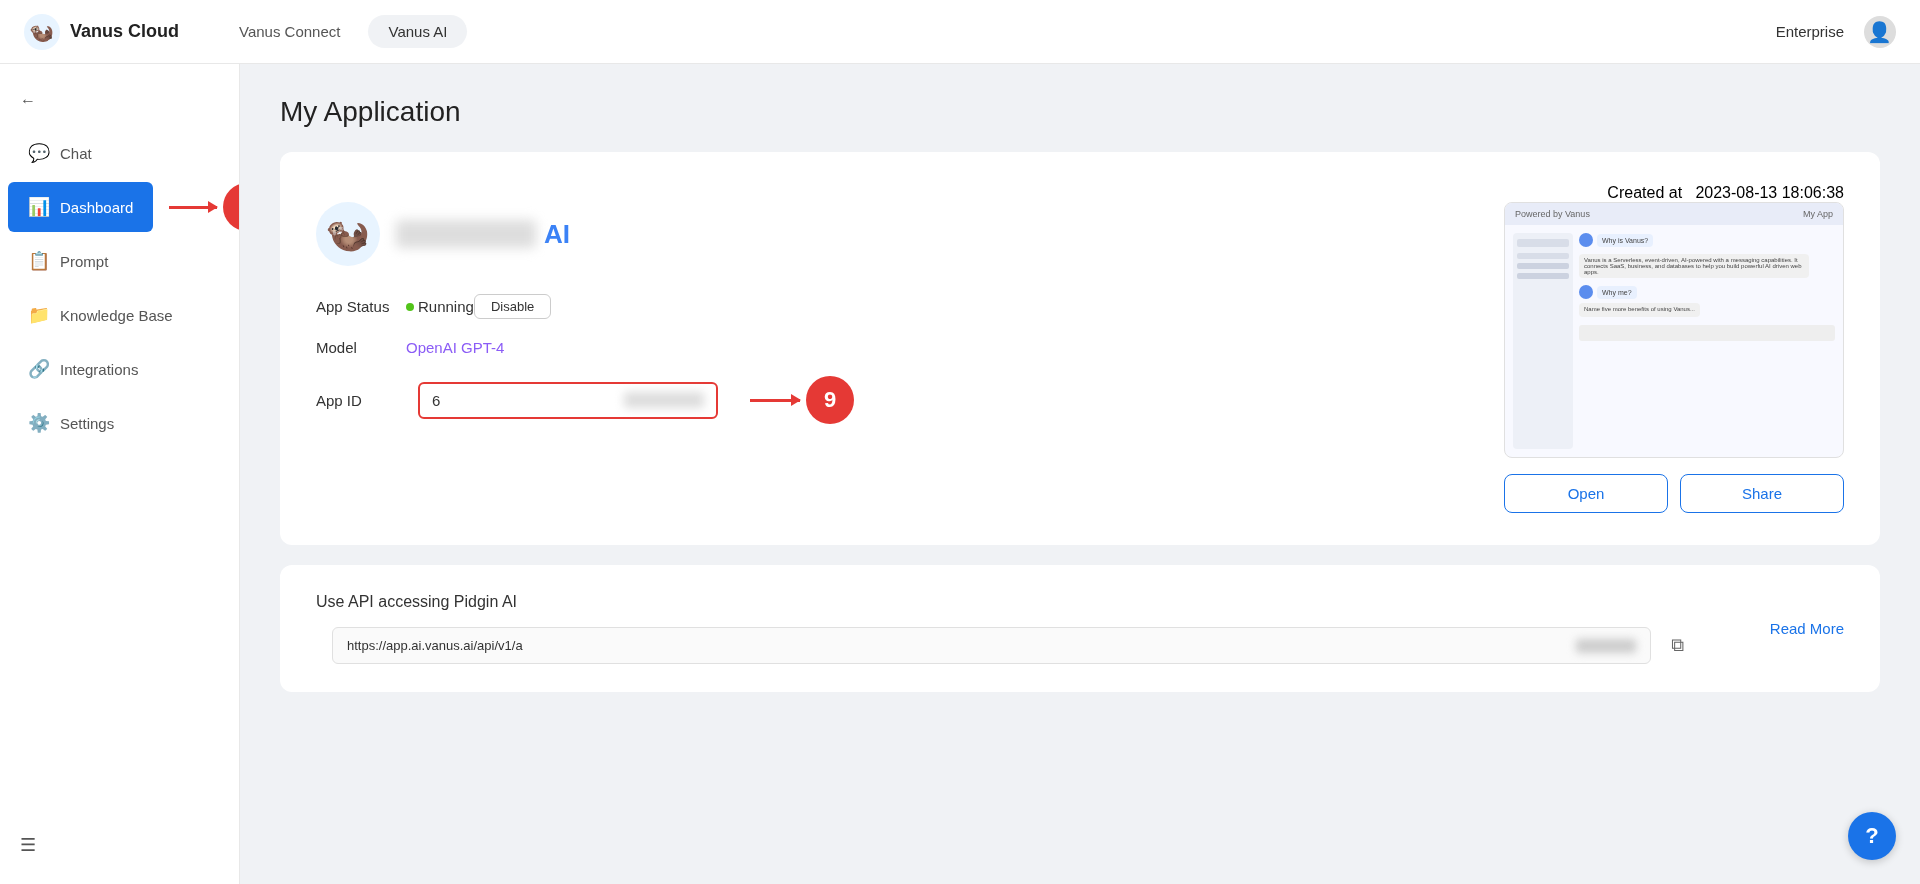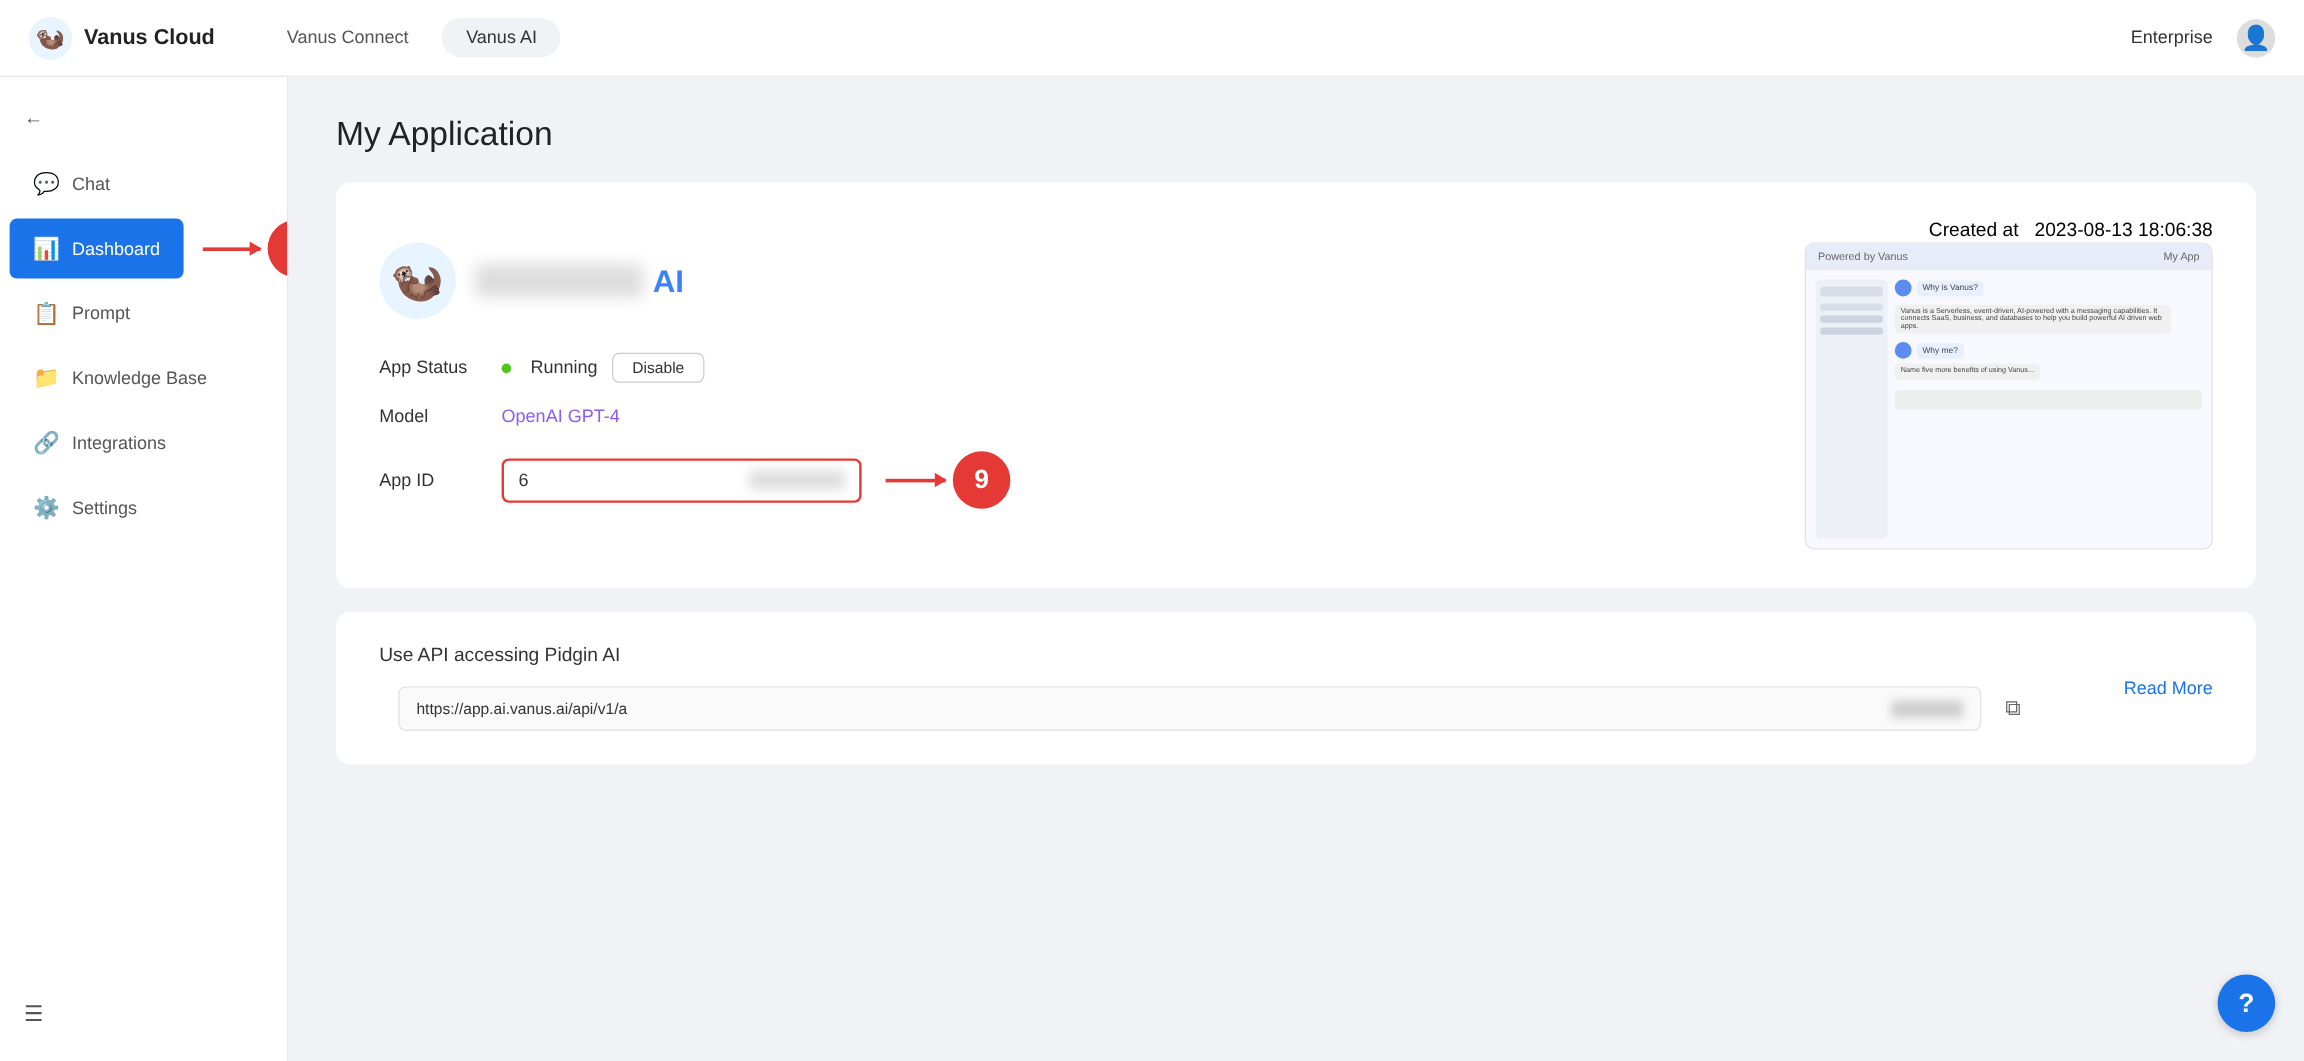--- a/index.html
+++ b/index.html
@@ -56,21 +56,21 @@
       position: relative;
     }
 
     .card-top-row { display: flex; align-items: flex-start; justify-content: space-between; }
 
     .app-header { display: flex; align-items: center; gap: 16px; margin-bottom: 28px; }
     .app-avatar { width: 64px; height: 64px; border-radius: 50%; background: #e8f4ff; display: flex; align-items: center; justify-content: center; font-size: 36px; }
     .app-name { font-size: 26px; color: #333; font-weight: 400; display: flex; align-items: center; gap: 8px; }
     .app-name-blurred { display: inline-block; width: 140px; height: 28px; background: #ddd; border-radius: 4px; filter: blur(6px); }
 
-    .app-field { display: flex; align-items: center; gap: 12px; margin-bottom: 20px; font-size: 15px; }
+    .app-field { display: flex; align-items: center; margin-bottom: 20px; font-size: 15px; }
     .app-field-label { color: #333; font-weight: 500; min-width: 90px; }
     .status-dot { width: 8px; height: 8px; border-radius: 50%; background: #52c41a; display: inline-block; margin-right: 4px; }
     .status-text { color: #333; }
     .disable-btn {
       border: 1px solid #ccc; border-radius: 6px; padding: 4px 16px;
       font-size: 13px; cursor: pointer; color: #333; background: #fff;
     }
     .model-text { color: #8b5cf6; }
 
     .app-id-field { display: flex; align-items: center; gap: 12px; }
@@ -265,21 +265,21 @@
             <span class="status-dot"></span>
             <span class="status-text">Running</span>
             <button class="disable-btn">Disable</button>
           </div>
 
           <div class="app-field">
             <span class="app-field-label">Model</span>
             <span class="model-text">OpenAI GPT-4</span>
           </div>
 
-          <div style="display:flex;align-items:center;gap:20px;">
+          <div style="display:flex;align-items:center;gap:32px;">
             <div class="app-id-field">
               <span class="app-id-label">App ID</span>
               <div class="app-id-input">
                 <span>6</span>
                 <span class="app-id-blurred"></span>
               </div>
             </div>
             <div style="display:flex;align-items:center;gap:0;">
               <div style="width:50px;height:3px;background:#e53935;position:relative;">
                 <div style="position:absolute;right:-1px;top:-5px;border-left:10px solid #e53935;border-top:6px solid transparent;border-bottom:6px solid transparent;"></div>
@@ -314,20 +314,24 @@
                 <div style="display:flex;align-items:center;gap:4px;margin-top:3px;">
                   <div style="width:14px;height:14px;border-radius:50%;background:#5b8dee;flex-shrink:0;"></div>
                   <div class="preview-msg user">Why me?</div>
                 </div>
                 <div class="preview-msg bot" style="font-size:6px;line-height:1.3;">Name five more benefits of using Vanus...</div>
                 <div class="preview-input-mini"></div>
               </div>
             </div>
           </div>
 
+          <div class="preview-actions">
+            <button class="preview-btn">Open</button>
+            <button class="preview-btn">Share</button>
+          </div>
         </div>
       </div>
     </div>
 
     <div class="api-card">
       <div class="api-card-inner">
         <div style="flex:1;">
           <div class="api-title">Use API accessing Pidgin AI</div>
           <div class="api-row">
             <div class="api-url-box">

